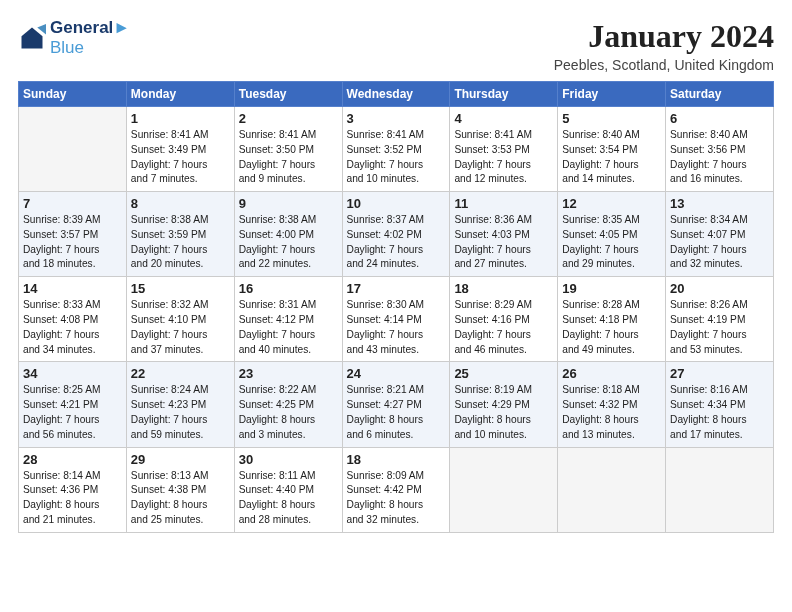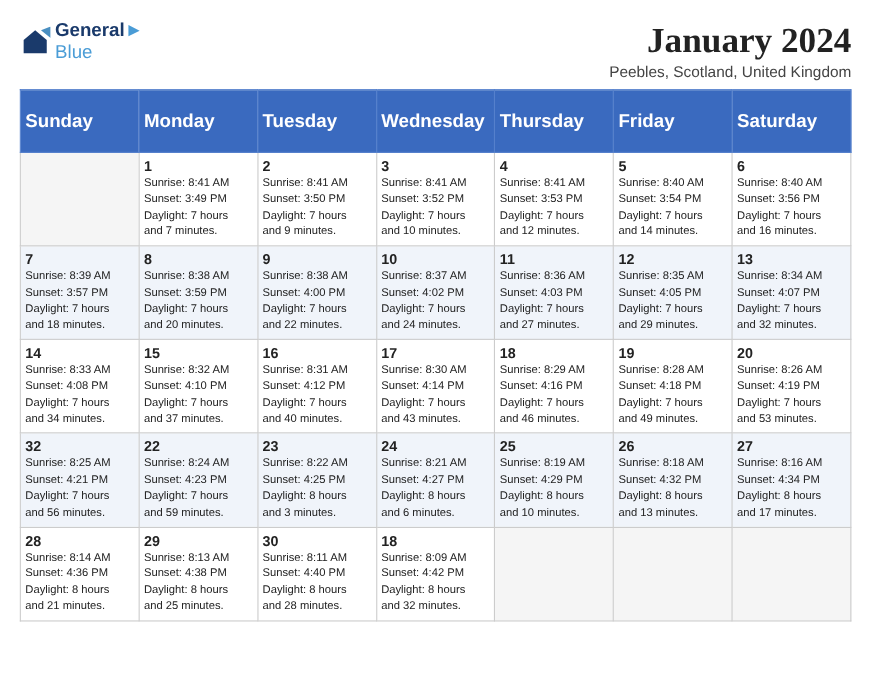--- a/index.html
+++ b/index.html
@@ -46,23 +46,23 @@
       margin-top: 2px;
     }
     .calendar {
       width: 100%;
       border-collapse: collapse;
       table-layout: fixed;
     }
     .calendar th {
       background: #3a6abf;
       color: #fff;
-      font-size: 17px;
+      font-size: 12px;
       font-weight: bold;
-      padding: 18px 4px;
+      padding: 5px 4px;
       text-align: left;
       border: 1px solid #5580cc;
     }
     .calendar td {
       border: 1px solid #ccc;
       vertical-align: top;
       padding: 4px 4px 4px 4px;
       height: 82px;
       background: #fff;
       font-size: 10.5px;
@@ -204,21 +204,21 @@
             <span class="day-num">19</span>
             <div class="day-info">Sunrise: 8:28 AM<br>Sunset: 4:18 PM<br>Daylight: 7 hours<br>and 49 minutes.</div>
           </td>
           <td>
             <span class="day-num">20</span>
             <div class="day-info">Sunrise: 8:26 AM<br>Sunset: 4:19 PM<br>Daylight: 7 hours<br>and 53 minutes.</div>
           </td>
         </tr>
         <tr class="row-even">
           <td>
-            <span class="day-num">32</span>
+            <span class="day-num">34</span>
             <div class="day-info">Sunrise: 8:25 AM<br>Sunset: 4:21 PM<br>Daylight: 7 hours<br>and 56 minutes.</div>
           </td>
           <td>
             <span class="day-num">22</span>
             <div class="day-info">Sunrise: 8:24 AM<br>Sunset: 4:23 PM<br>Daylight: 7 hours<br>and 59 minutes.</div>
           </td>
           <td>
             <span class="day-num">23</span>
             <div class="day-info">Sunrise: 8:22 AM<br>Sunset: 4:25 PM<br>Daylight: 8 hours<br>and 3 minutes.</div>
           </td>

